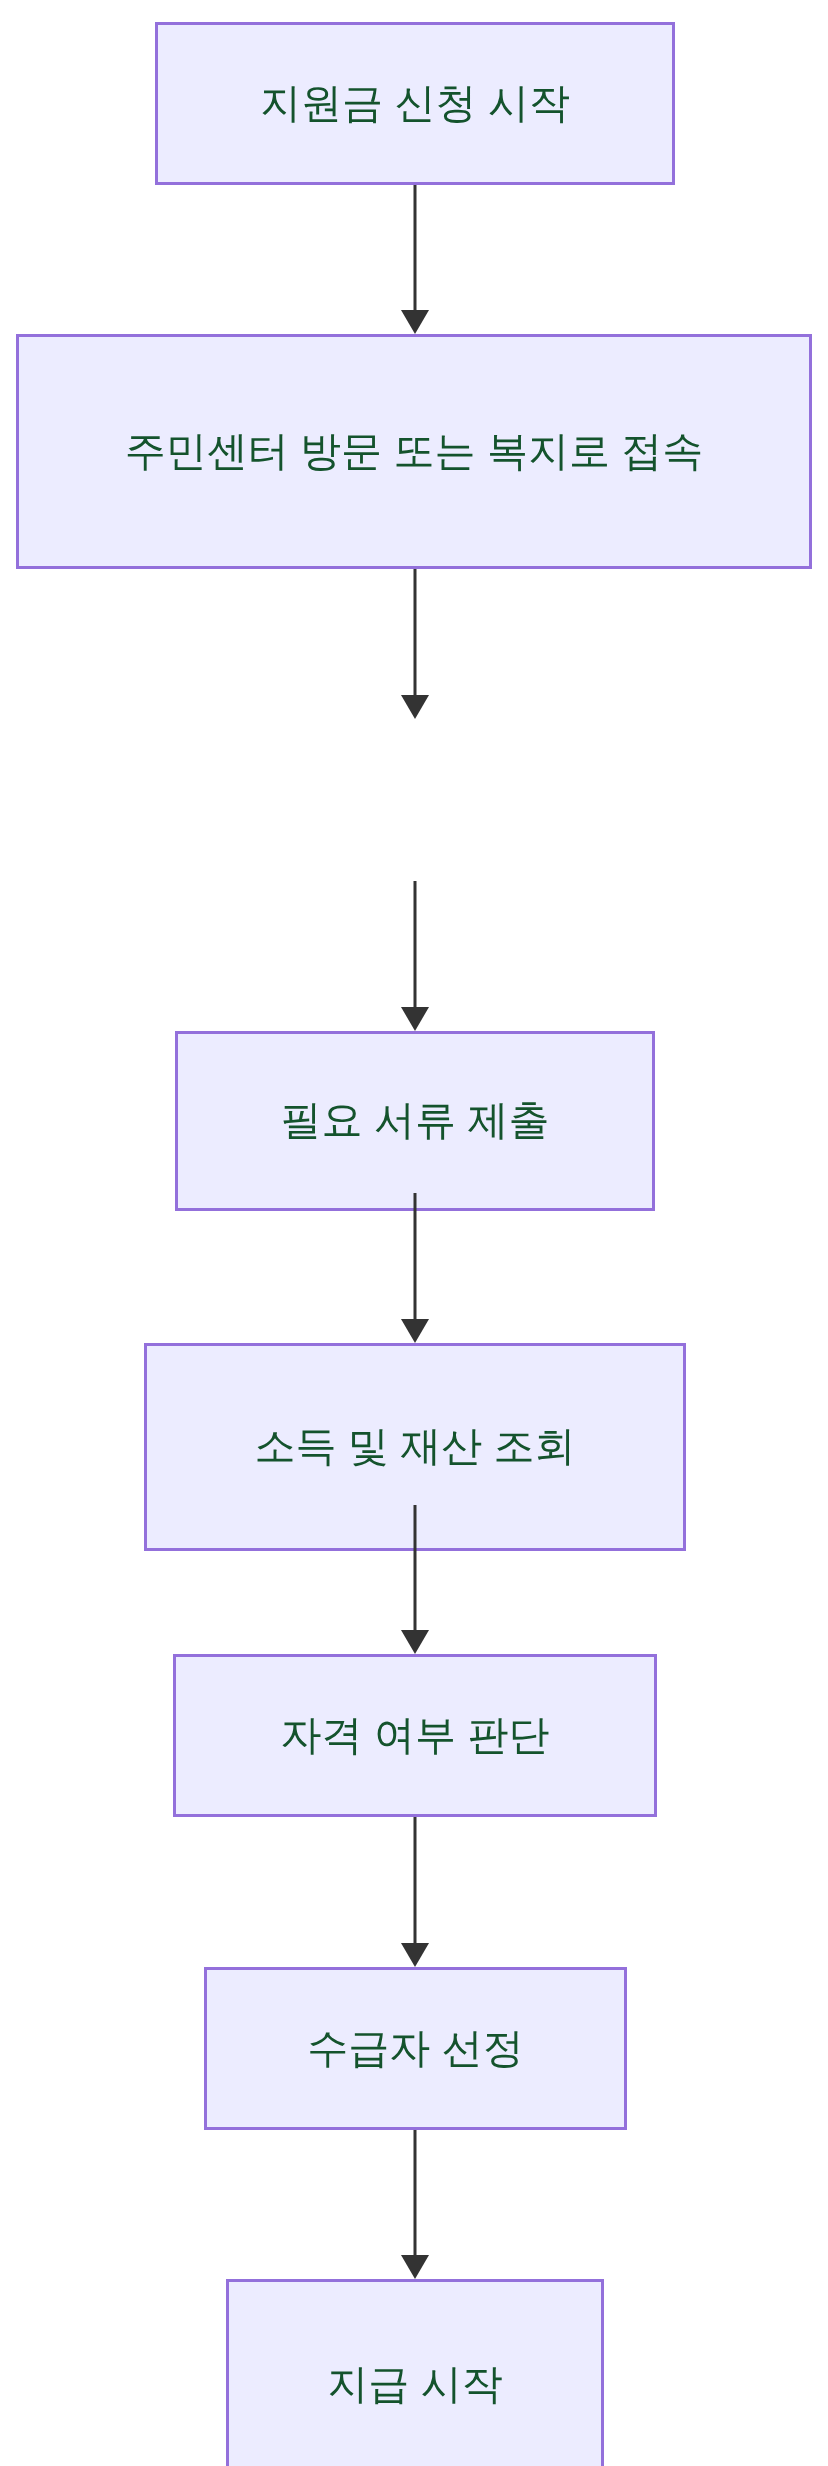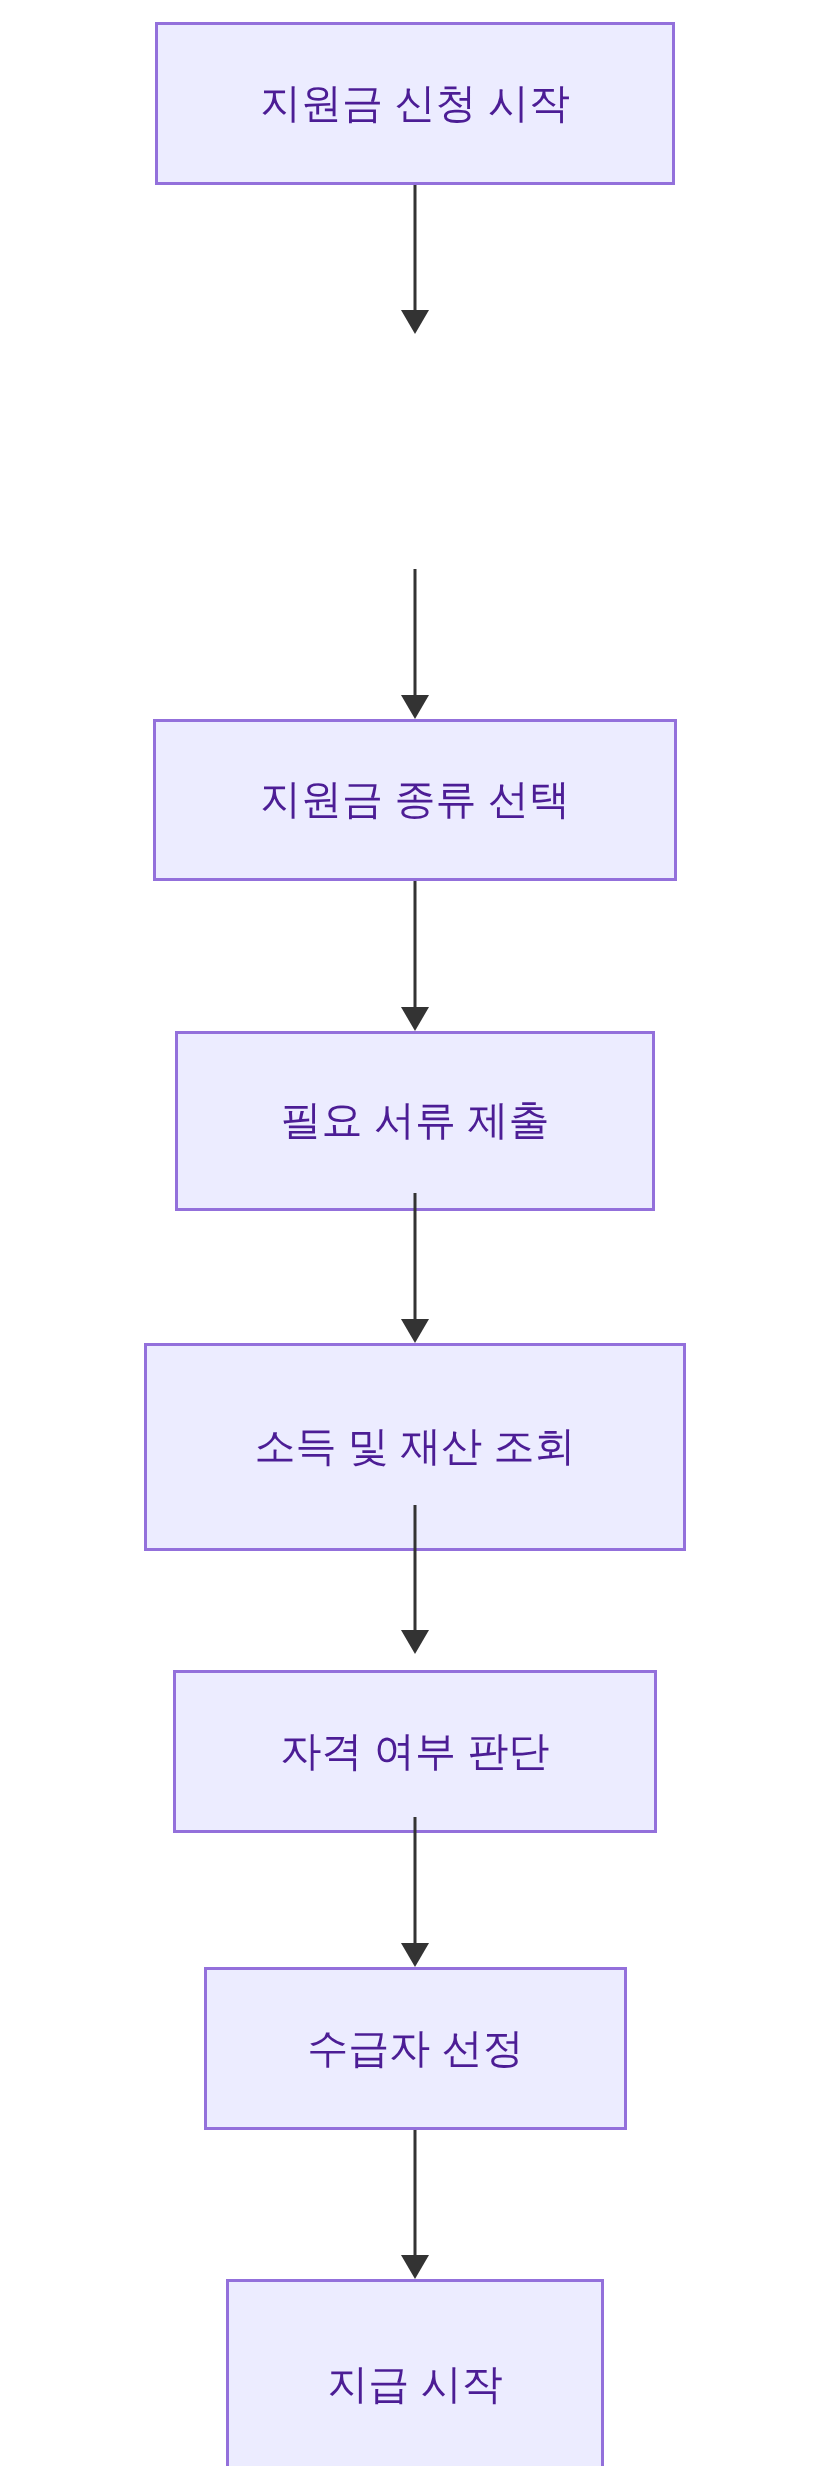--- a/index.html
+++ b/index.html
@@ -17,36 +17,36 @@
   }
   .node {
     position: absolute;
     box-sizing: border-box;
     background: #ECECFF;
     border: 3px solid #9370DB;
     display: flex;
     align-items: center;
     justify-content: center;
     text-align: center;
-    color: #4c1d95;
+    color: #14532d;
     font-size: 41px;
     line-height: 1.75;
     white-space: nowrap;
   }
   .node .label { display: inline-block; }
   
   .n2 { white-space: normal; }
   .n2 .label { max-width: 600px; word-break: break-all; }
 
   .n1 { left: 155px; top: 22px;   width: 520px; height: 163px; }
   .n2 { left: 16px;  top: 334px;  width: 796px; height: 235px; }
   .n3 { left: 153px; top: 719px;  width: 524px; height: 162px; }
   .n4 { left: 175px; top: 1031px; width: 480px; height: 180px; }
   .n5 { left: 144px; top: 1343px; width: 542px; height: 208px; justify-content: center; }
-  .n6 { left: 173px; top: 1654px; width: 484px; height: 163px; margin-top: 16px; }
+  .n6 { left: 173px; top: 1654px; width: 484px; height: 163px; }
   .n7 { left: 204px; top: 1967px; width: 423px; height: 163px; }
   .n8 { left: 226px; top: 2279px; width: 378px; height: 212px; }
 
   .edge {
     position: absolute;
     left: 401px;
     width: 28px;
   }
   .edge .line {
     position: absolute;
@@ -83,29 +83,29 @@
 
   <div class="node n1">
     <span class="label">지원금 신청 시작</span>
   </div>
 
   <div class="edge e1">
     <div class="line"></div>
     <div class="head"></div>
   </div>
 
+  <div class="node n2">
+    <span class="label">주민센터 방문 또는 복지로 접속</span>
+  </div>
 
   <div class="edge e2">
     <div class="line"></div>
     <div class="head"></div>
   </div>
 
-  <div class="node n3">
-    <span class="label">지원금 종류 선택</span>
-  </div>
 
   <div class="edge e3">
     <div class="line"></div>
     <div class="head"></div>
   </div>
 
   <div class="node n4">
     <span class="label">필요 서류 제출</span>
   </div>
 

